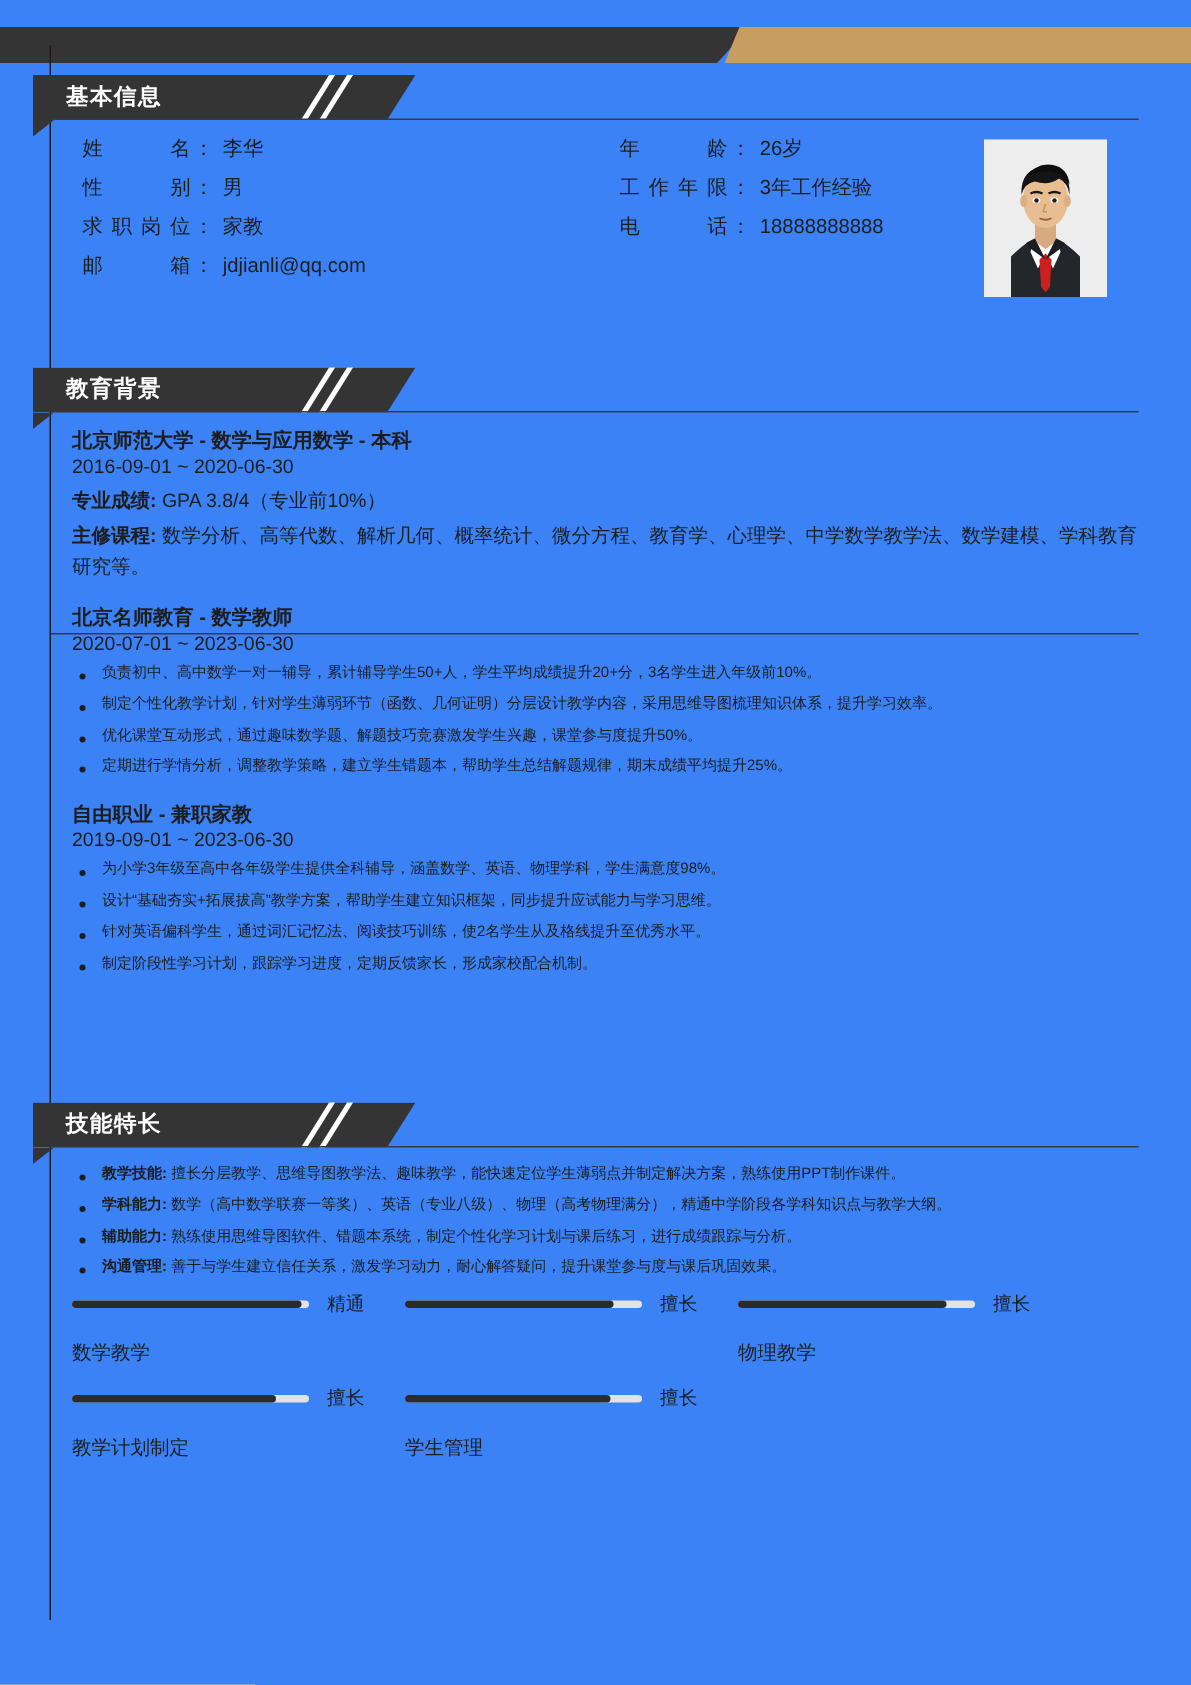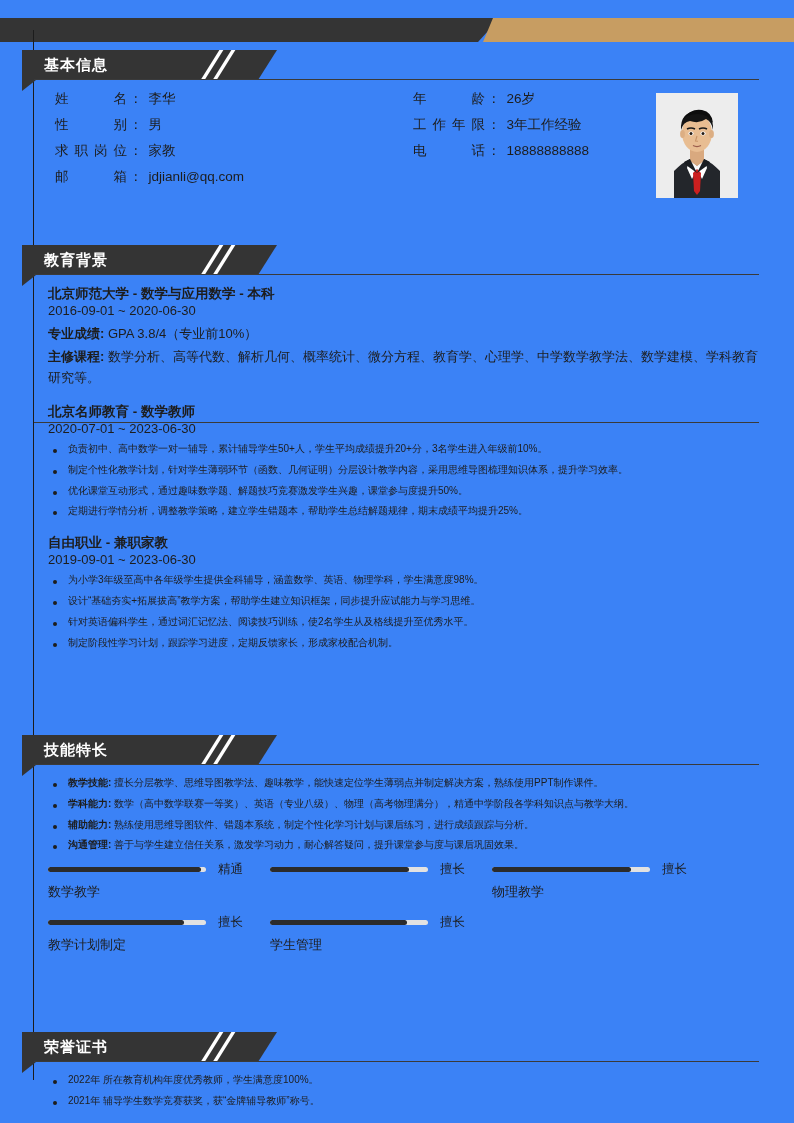--- a/index.html
+++ b/index.html
@@ -217,21 +217,21 @@
     background: #2b2b2b;
     border-radius: 3px;
   }
   .bar-level {
     margin-left: 12px;
     font-size: 12.5px;
     color: #1d1d1d;
     white-space: nowrap;
   }
   .bar-name {
-    margin-top: 7px;
+    margin-top: 17px;
     font-size: 13px;
     color: #1d1d1d;
   }
 </style>
 </head>
 <body>
 
 <div class="page">
 
   <div class="banner">
@@ -456,31 +456,14 @@
               <div class="bar-fill" style="width: 87%;"></div>
             </div>
             <div class="bar-level">擅长</div>
           </div>
           <div class="bar-name">学生管理</div>
         </div>
       </div>
     </div>
   </div>
 
-  <div class="section" style="top:1032px;">
-    <div class="sec-head">
-      <div class="sec-ribbon"></div>
-      <div class="sec-notch"></div>
-      <div class="sec-stripe s1"></div>
-      <div class="sec-stripe s2"></div>
-      <div class="sec-title">荣誉证书</div>
-    </div>
-    <div class="sec-rule"></div>
-
-    <div class="sec-body">
-      <ul class="bullets">
-        <li>2022年 所在教育机构年度优秀教师，学生满意度100%。</li>
-        <li>2021年 辅导学生数学竞赛获奖，获“金牌辅导教师”称号。</li>
-      </ul>
-    </div>
-  </div>
 
 </div>
 
 </body></html>

